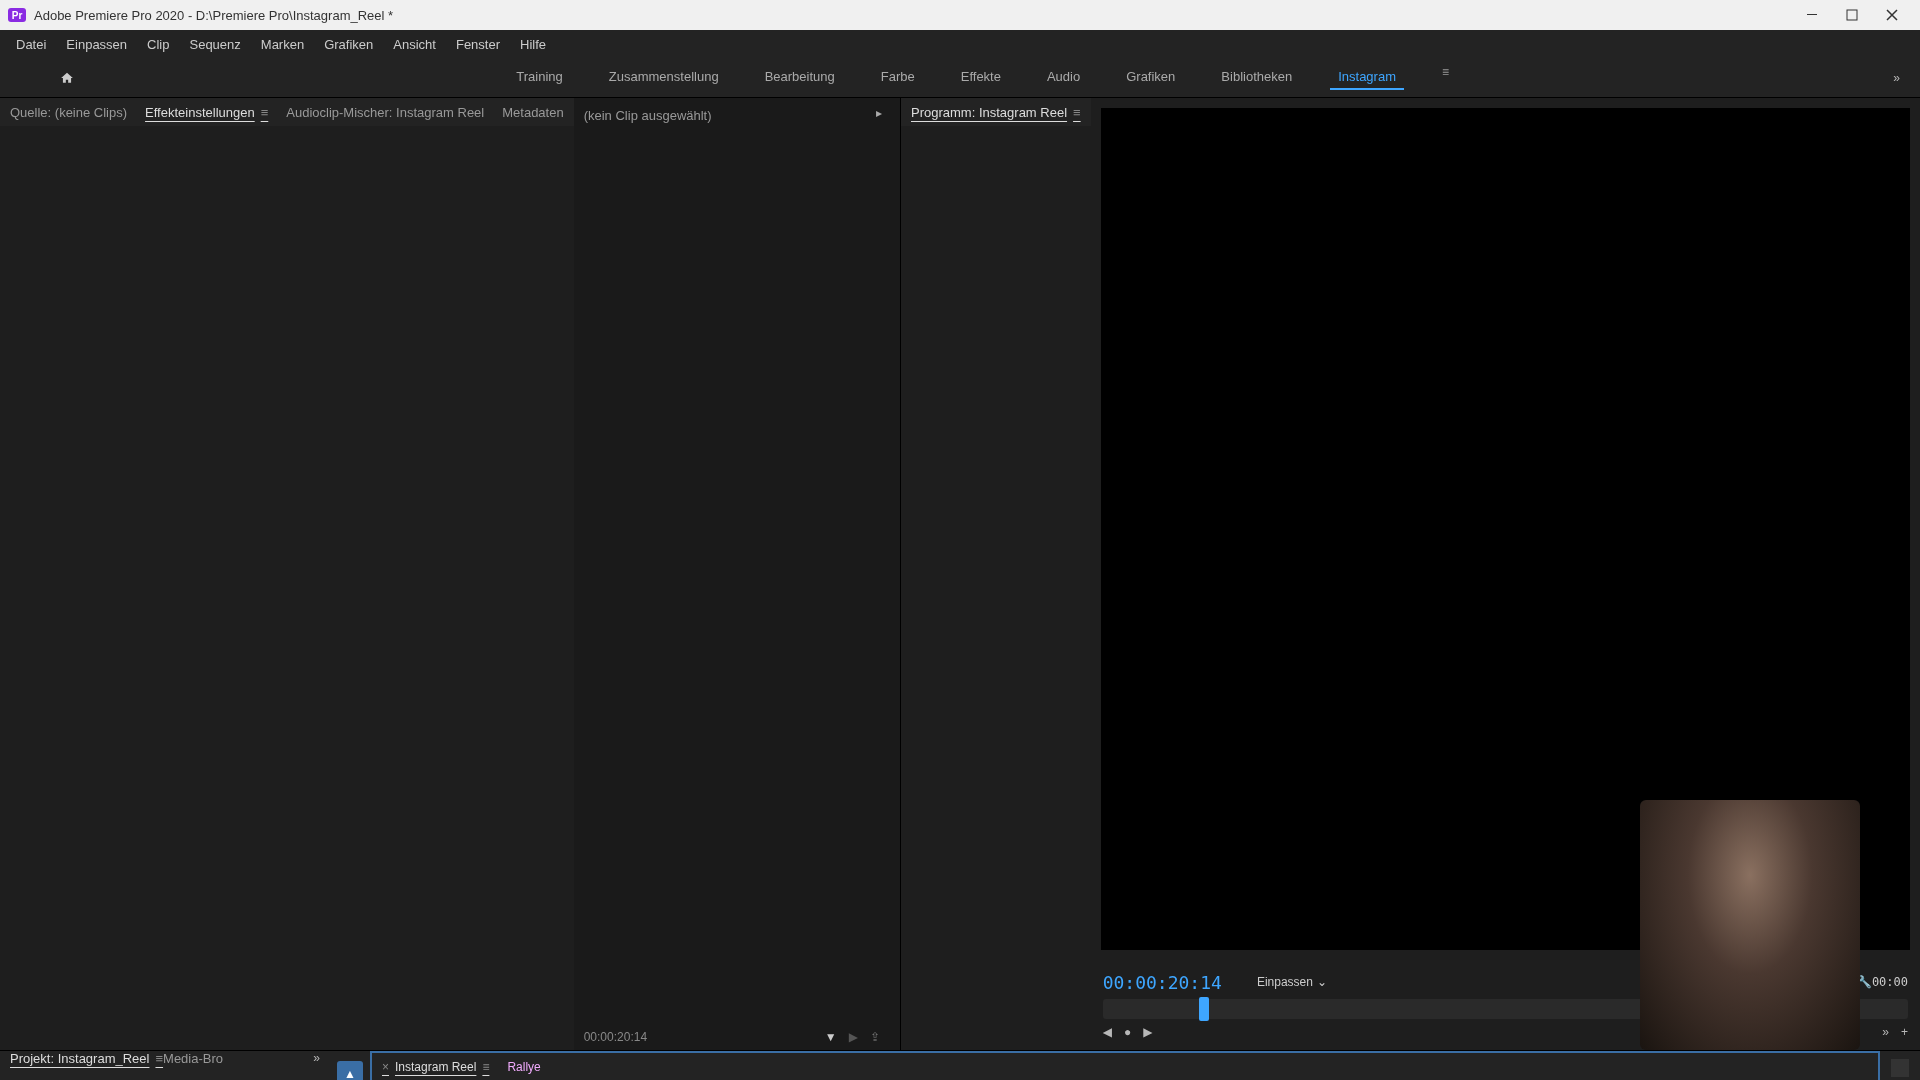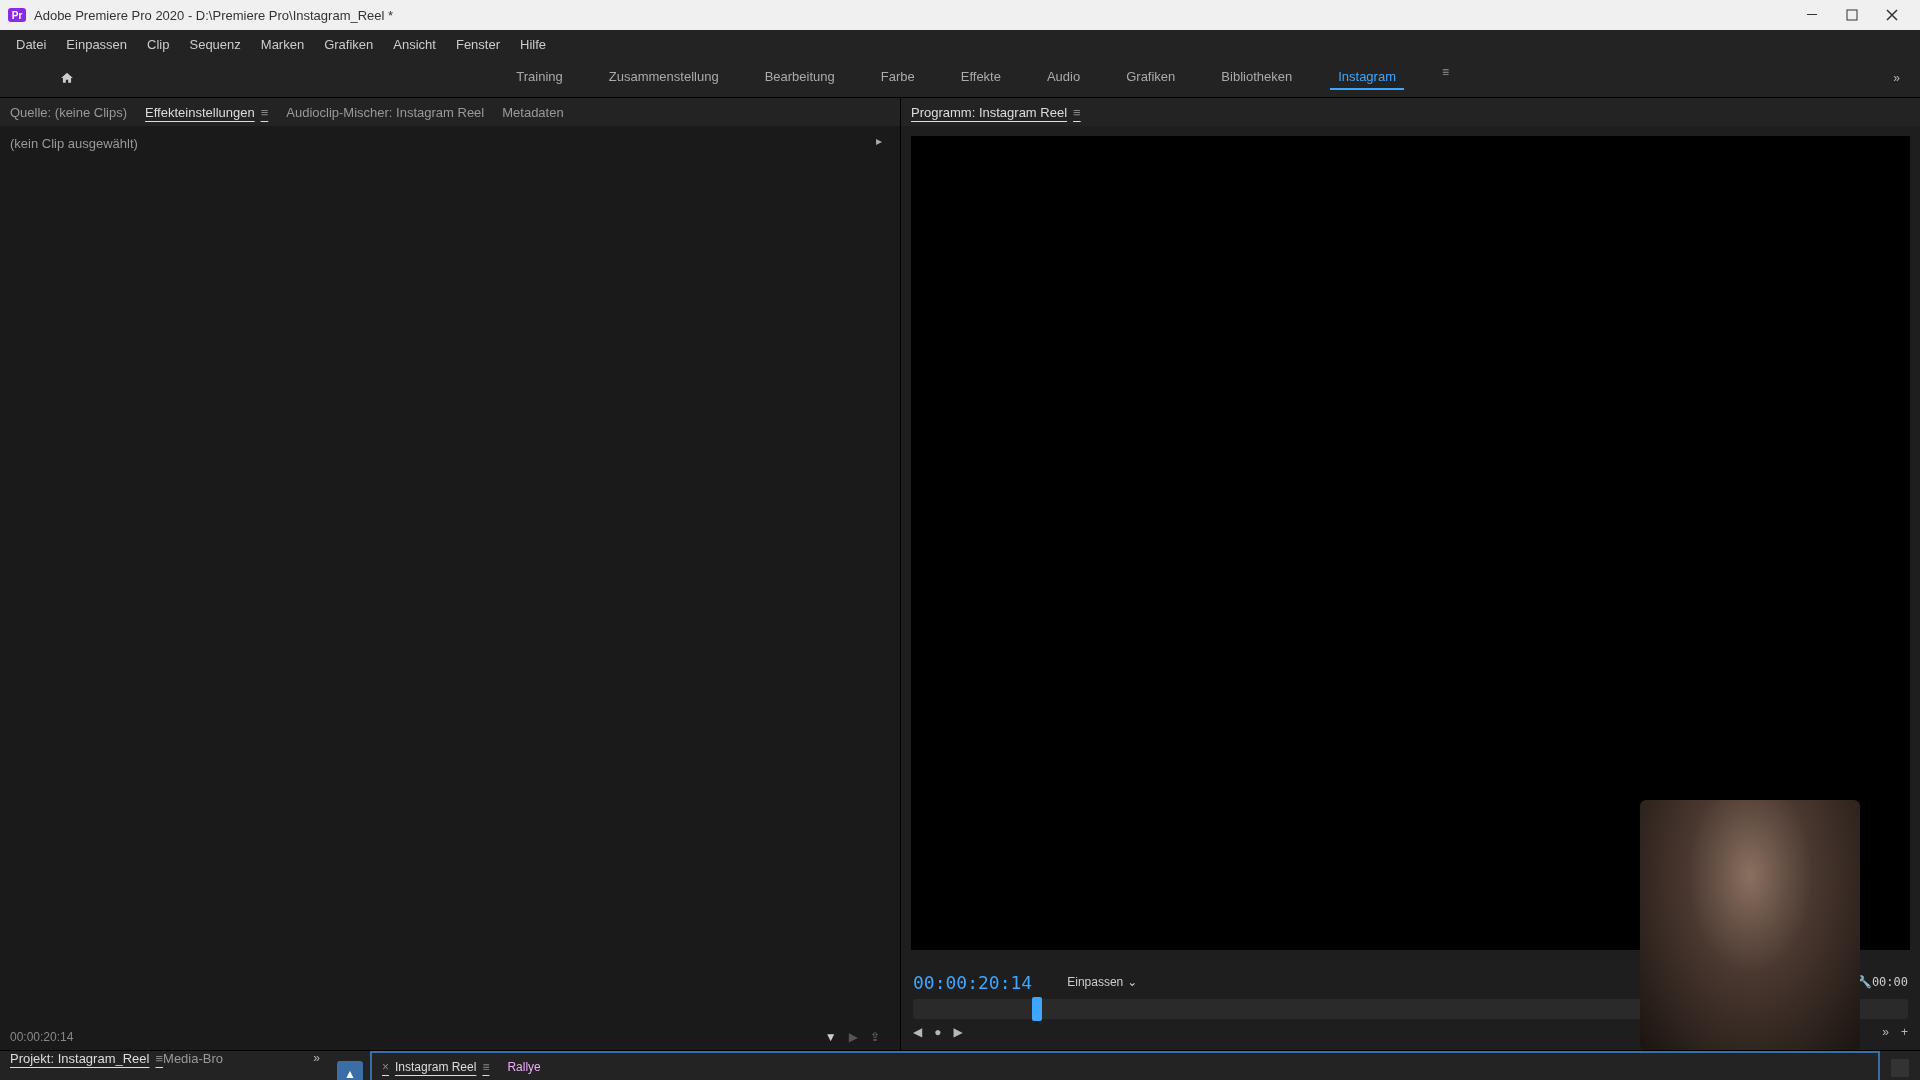--- a/index.html
+++ b/index.html
@@ -20,22 +20,22 @@
 .workspace-bar { height: 40px; background: #232323; display: flex; align-items: center; border-bottom: 1px solid #000; padding-left: 42px; }
 .workspace-bar .home-btn { width: 30px; height: 30px; margin: 0 10px; display: flex; align-items: center; justify-content: center; cursor: pointer; }
 .workspace-bar .ws-items { flex: 1; display: flex; justify-content: center; gap: 30px; }
 .workspace-bar .ws-item { color: #aaa; font-size: 13px; cursor: pointer; padding: 4px 8px; }
 .workspace-bar .ws-item.active { color: #3ea6ff; border-bottom: 2px solid #3ea6ff; }
 .workspace-bar .ws-menu { color: #999; cursor: pointer; padding: 0 8px; }
 .workspace-bar .ws-overflow { padding: 0 20px; cursor: pointer; }
 
 
 .main-area { display: flex; height: calc(100% - 98px - 30px); }
-.left-col { flex: 0 0 900px; display: flex; flex-direction: column; }
-.right-col { flex: 1; display: flex; flex-direction: column; border-left: 1px solid #000; }
+.left-col { flex: 0 0 900px; display: flex; }
+.right-col { flex: 1; display: flex; flex-direction: row; border-left: 1px solid #000; }
 
 
 .panel-tabs { height: 28px; background: #232323; display: flex; align-items: center; padding: 0 10px; gap: 18px; }
 .panel-tab { color: #999; font-size: 13px; cursor: pointer; }
 .panel-tab.active { color: #ddd; text-decoration: underline; text-underline-offset: 4px; }
 .panel-tab .tab-menu { margin-left: 6px; color: #888; }
 
 
 .source-panel { flex: 1; background: #1a1a1a; padding: 10px; position: relative; }
 .no-clip { color: #999; font-size: 13px; }

